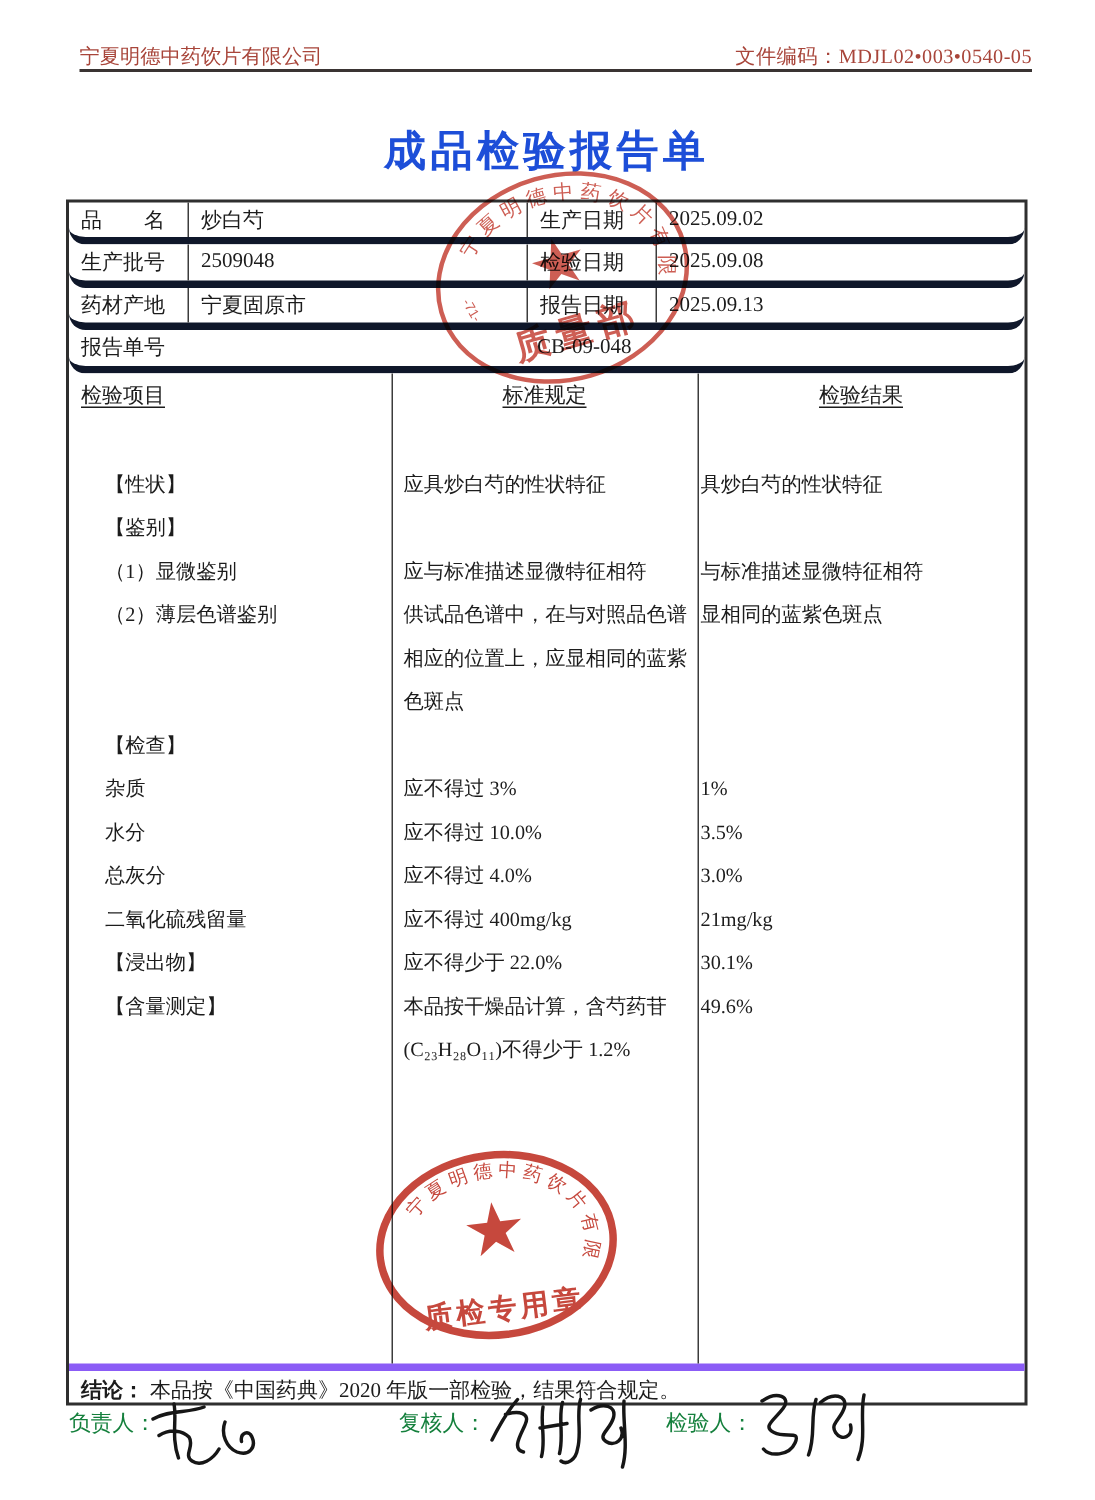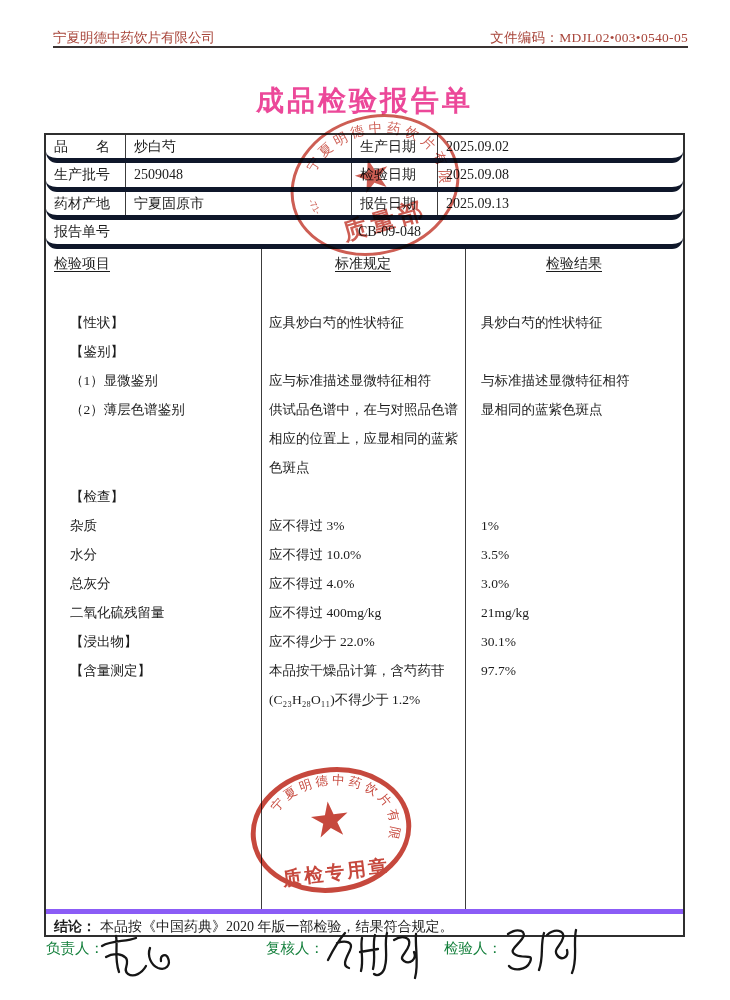--- a/index.html
+++ b/index.html
@@ -10,21 +10,21 @@
     color:#1c1c1c; overflow:hidden;
   }
   
   .letterhead { position:absolute; left:53px; right:42px; top:29px; height:18px;
     display:flex; justify-content:space-between; align-items:flex-end;
     font-size:13.5px; color:#a8453a; }
   .letterhead .doccode { letter-spacing:.3px; }
   .head-rule { position:absolute; left:53px; right:42px; top:46px; height:2px; background:#3a3433; }
   
   .title { position:absolute; left:44px; width:641px; top:82px; text-align:center;
-    font-size:28px; font-weight:bold; letter-spacing:3px; color:#ec4899; }
+    font-size:28px; font-weight:bold; letter-spacing:3px; color:#1d4ed8; }
   
   .report { position:absolute; left:44px; top:133px; width:641px; height:804px;
     border:2px solid #2f2f2f; background:transparent; font-size:14px; }
   
   .info-row { display:flex; border-bottom:5px solid #0f172a;border-radius:11px; }
   .info-row .c { display:flex; align-items:center; padding-left:8px; }
   .r1{height:28px}.r2{height:29px}.r3{height:28px}.r4{height:29px}
   .cl1{width:80px; border-right:1px solid #3c3c3c;}
   .cv1{width:226px; border-right:1px solid #3c3c3c;}
   .cl2{width:86px; border-right:1px solid #3c3c3c;}
@@ -39,21 +39,21 @@
   .items-head .h { padding-top:6px; font-size:14px; }
   .h-item { width:215px; padding-left:8px; }
   .h-std  { width:204px; text-align:center; }
   .h-res  { flex:1; text-align:center; }
   .items-head .h span { text-decoration:underline; text-underline-offset:3px; }
   .items-body { padding-top:16px; }
   .irow { display:flex; }
   .irow .cell { line-height:29px; min-height:29px; font-size:13.5px; }
   .ci { width:215px; padding-left:24px; }
   .cs { width:204px; padding-left:8px; padding-right:4px; }
-  .cr { flex:1; padding-left:16px; padding-right:4px; }
+  .cr { flex:1; padding-left:2px; padding-right:4px; }
   
   .conclusion { height:30px; border-top:5px solid #8b5cf6; display:flex; align-items:center;
     padding-left:8px; font-size:14px; }
   .conclusion b { margin-right:4px; }
   
   .sig-label { position:absolute; top:939px; font-size:14.5px; color:#15803d; }
   .sig-label.s1{ left:46px; } .sig-label.s2{ left:266px; } .sig-label.s3{ left:444px; }
   .sig-svg { position:absolute; }
   .sig-svg path { fill:none; stroke:#161616; stroke-width:2.3; stroke-linecap:round; stroke-linejoin:round; }
   
@@ -157,21 +157,21 @@
           <div class="cell cr">21mg/kg</div>
         </div>
         <div class="irow">
           <div class="cell ci">【浸出物】</div>
           <div class="cell cs">应不得少于 22.0%</div>
           <div class="cell cr">30.1%</div>
         </div>
         <div class="irow">
           <div class="cell ci">【含量测定】</div>
           <div class="cell cs">本品按干燥品计算，含芍药苷(C₂₃H₂₈O₁₁)不得少于 1.2%</div>
-          <div class="cell cr">97.7%</div>
+          <div class="cell cr">49.6%</div>
         </div>
       </div>
     </div>
 
     <div class="conclusion">
       <b>结论：</b>
       <span>本品按《中国药典》2020 年版一部检验，结果符合规定。</span>
     </div>
   </div>
 

